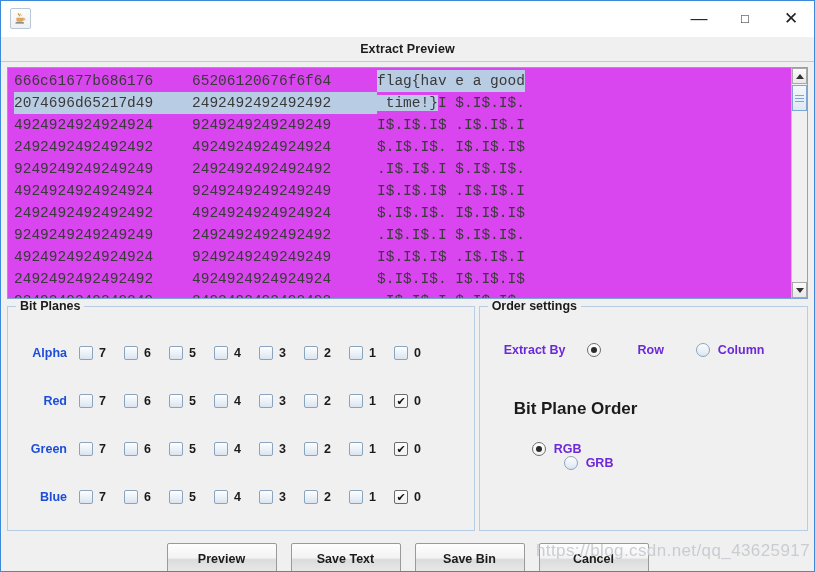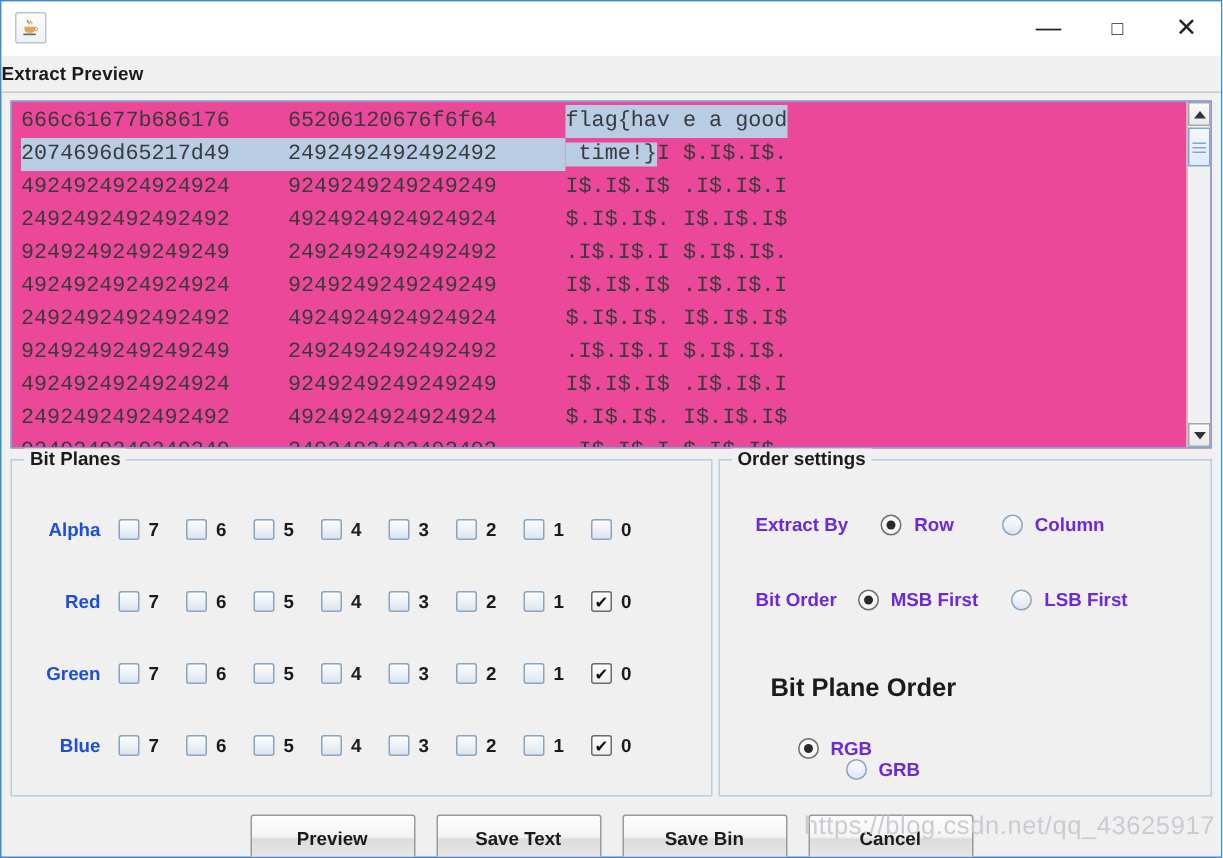--- a/index.html
+++ b/index.html
@@ -68,36 +68,36 @@
   .wctl.max-b { font-size: 13px; }
   .wctl.close-b { font-size: 17px; }
 
   
   #header-strip {
     height: 24px;
     background: #f0f0f0;
     border-bottom: 1px solid #c8c8c8;
     display: flex;
     align-items: center;
-    justify-content: flex-start;
+    justify-content: center;
   }
   #page-title {
     font-size: 12.5px;
     font-weight: bold;
     color: #1b1b1b;
     letter-spacing: 0.1px;
   }
 
   
   #preview-wrap {
     position: relative;
     margin: 5px 6px 0 6px;
     height: 232px;
     border: 1px solid #7ea6d4;
-    background: #ec4899;
+    background: #d946ef;
     box-sizing: border-box;
     display: flex;
     overflow: hidden;
   }
   #preview-text {
     flex: 1 1 auto;
     padding: 2px 0 0 6px;
     font-family: "Liberation Mono", "DejaVu Sans Mono", monospace;
     font-size: 14.5px;
     line-height: 22px;
@@ -251,21 +251,21 @@
     align-items: flex-start;
     font-size: 12.5px;
     font-weight: bold;
     color: #6d28d9;
   }
   #os-extract-row { margin: 36px 0 0 24px; }
   #os-bitorder-row { margin: 36px 0 0 24px; }
   #os-bpo-title { margin: 42px 0 0 34px; font-size: 17px; font-weight: bold; color: #1b1b1b; }
   #os-bpo-row { margin: 23px 0 0 52px; flex-direction: column; }
   .radio-opt { display: flex; align-items: center; margin-left: 14px; }
-  .radio-opt.gap2 { margin-left: 22px; }
+  .radio-opt.gap2 { margin-left: 22px; gap: 28px; }
   .radio-opt.gap3 { margin-left: 32px; }
   .rad {
     width: 14px;
     height: 14px;
     box-sizing: border-box;
     border-radius: 50%;
     border: 1px solid #8ba4bd;
     background: linear-gradient(#fdfefe, #dbe6f1);
     display: flex;
     align-items: center;
@@ -516,31 +516,20 @@
         <span class="radio-opt gap2">
           <span class="rad sel-r"></span>
           <span class="rad-label">Row</span>
         </span>
         <span class="radio-opt gap3">
           <span class="rad"></span>
           <span class="rad-label">Column</span>
         </span>
       </div>
 
-      <div class="os-row" id="os-bitorder-row">
-        <span>Bit Order</span>
-        <span class="radio-opt">
-          <span class="rad sel-r"></span>
-          <span class="rad-label">MSB First</span>
-        </span>
-        <span class="radio-opt gap2">
-          <span class="rad"></span>
-          <span class="rad-label">LSB First</span>
-        </span>
-      </div>
 
       <div id="os-bpo-title">Bit Plane Order</div>
 
       <div class="os-row" id="os-bpo-row">
         <span class="radio-opt" style="margin-left:0;">
           <span class="rad sel-r"></span>
           <span class="rad-label">RGB</span>
         </span>
         <span class="radio-opt gap3">
           <span class="rad"></span>

